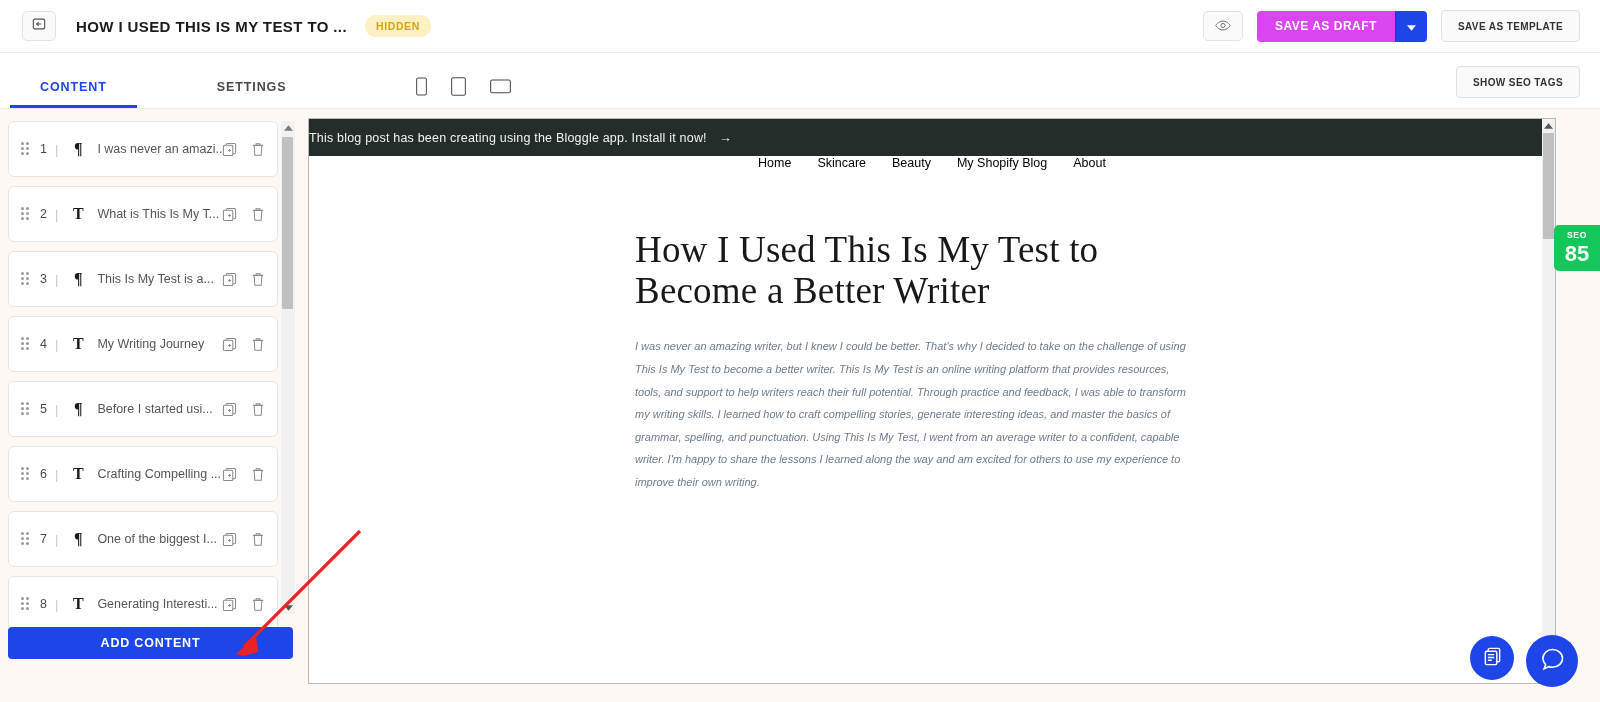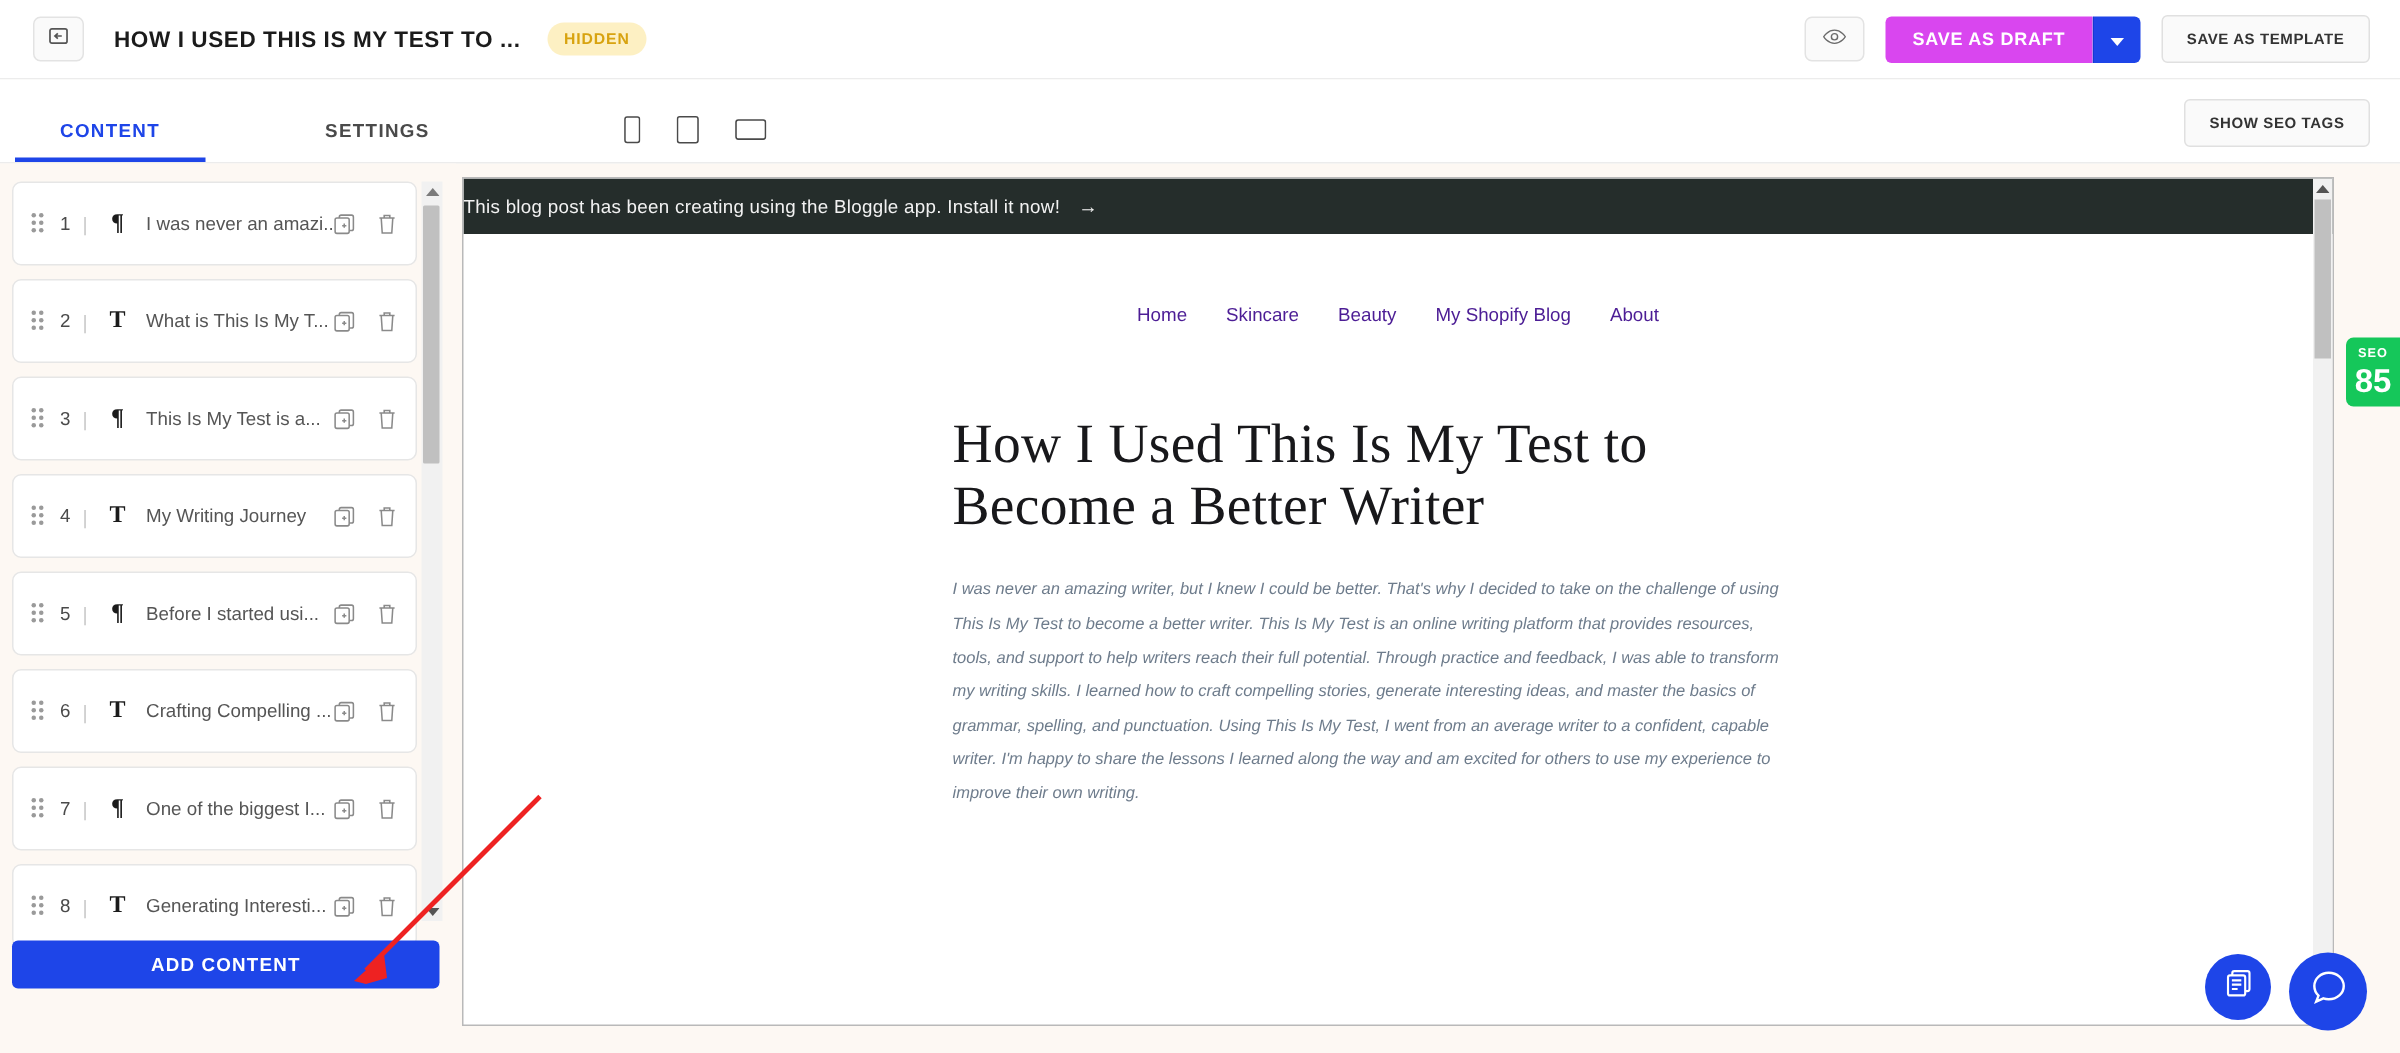--- a/index.html
+++ b/index.html
@@ -152,23 +152,22 @@
   }
   .shop-name {
     position: absolute; left: 0; right: 0; top: 20px; text-align: center;
     font-family: "Liberation Serif", serif; font-size: 25px; color: #2a2a2a;
     letter-spacing: .4px;
   }
   .shop-search { position: absolute; left: 196px; top: 28px; cursor: pointer; }
   .shop-icons { position: absolute; right: 182px; top: 27px; display: flex; gap: 22px; }
   .shop-nav {
     display: flex; justify-content: center; gap: 26px;
-    font-size: 12.5px; color: #4c1d95; padding-bottom: 18px;
+    font-size: 12.5px; color: #000000; padding-bottom: 18px;
     font-family: "Liberation Sans", sans-serif;
-    margin-top: 47px;
   }
   .shop-nav span { cursor: pointer; }
 
   .article { padding: 42px 0 0 326px; }
   .article h1 {
     font-family: "Liberation Serif", serif; font-weight: normal;
     font-size: 37px; line-height: 1.1; color: #18181b; max-width: 560px;
     letter-spacing: .2px;
   }
   .article .date {
@@ -184,21 +183,21 @@
     position: absolute; right: 0; top: 0; width: 13px; height: 100%;
     background: #f1f1f1;
   }
   .prev-thumb {
     position: absolute; left: 1px; top: 14px; width: 11px; height: 106px;
     background: #c0c0c0;
   }
   .prev-arr { height: 14px; display: flex; align-items: center; justify-content: center; cursor: pointer; }
 
   .seo-badge {
-    position: absolute; right: 0; top: 225px; width: 36px; height: 46px;
+    position: absolute; right: 0; top: 225px; width: 46px; height: 46px;
     background: #15c75a; border-radius: 5px 0 0 5px; color: #fff;
     display: flex; flex-direction: column; align-items: center; justify-content: center;
     cursor: pointer; z-index: 5;
   }
   .seo-badge .lbl { font-size: 8.5px; font-weight: bold; letter-spacing: .7px; }
   .seo-badge .val { font-size: 22px; font-weight: bold; margin-top: 1px; }
 
   .fab {
     position: absolute; width: 44px; height: 44px; border-radius: 50%;
     background: #1e45e8; display: flex; align-items: center; justify-content: center;

